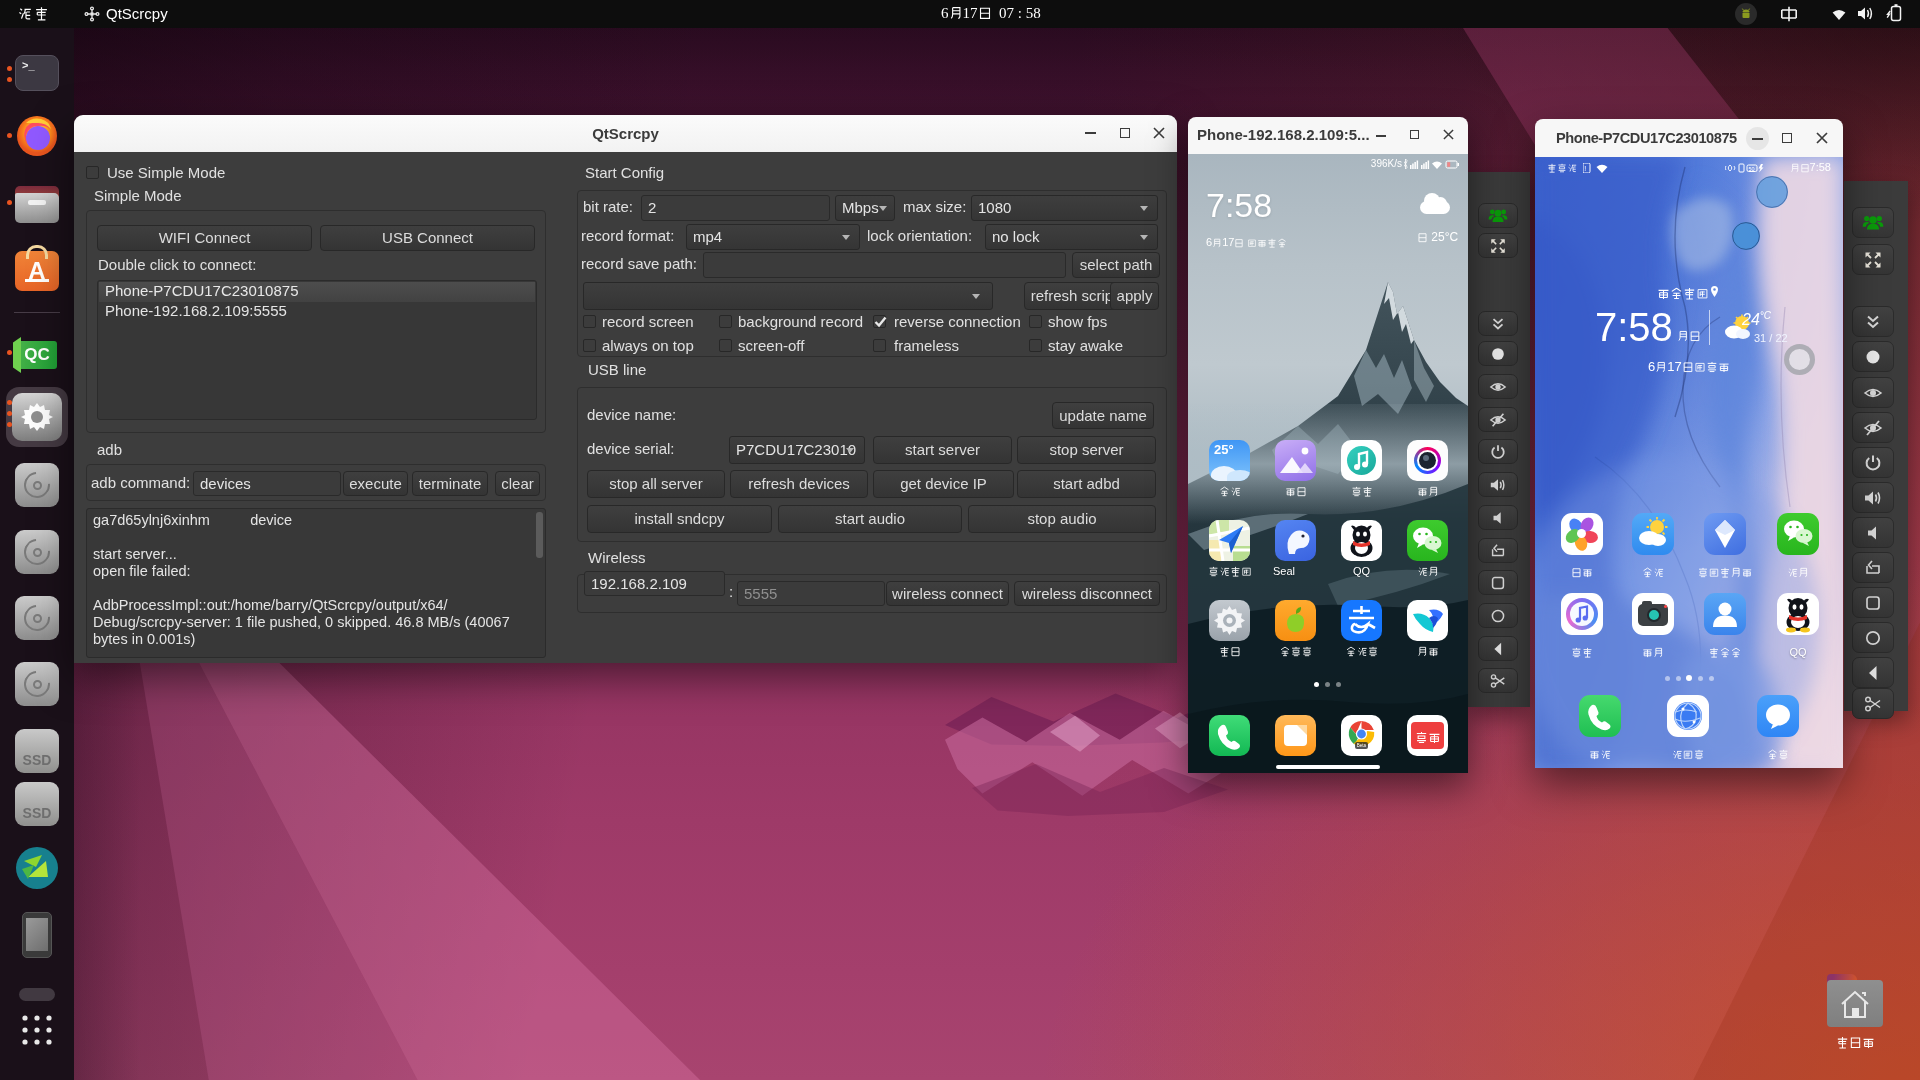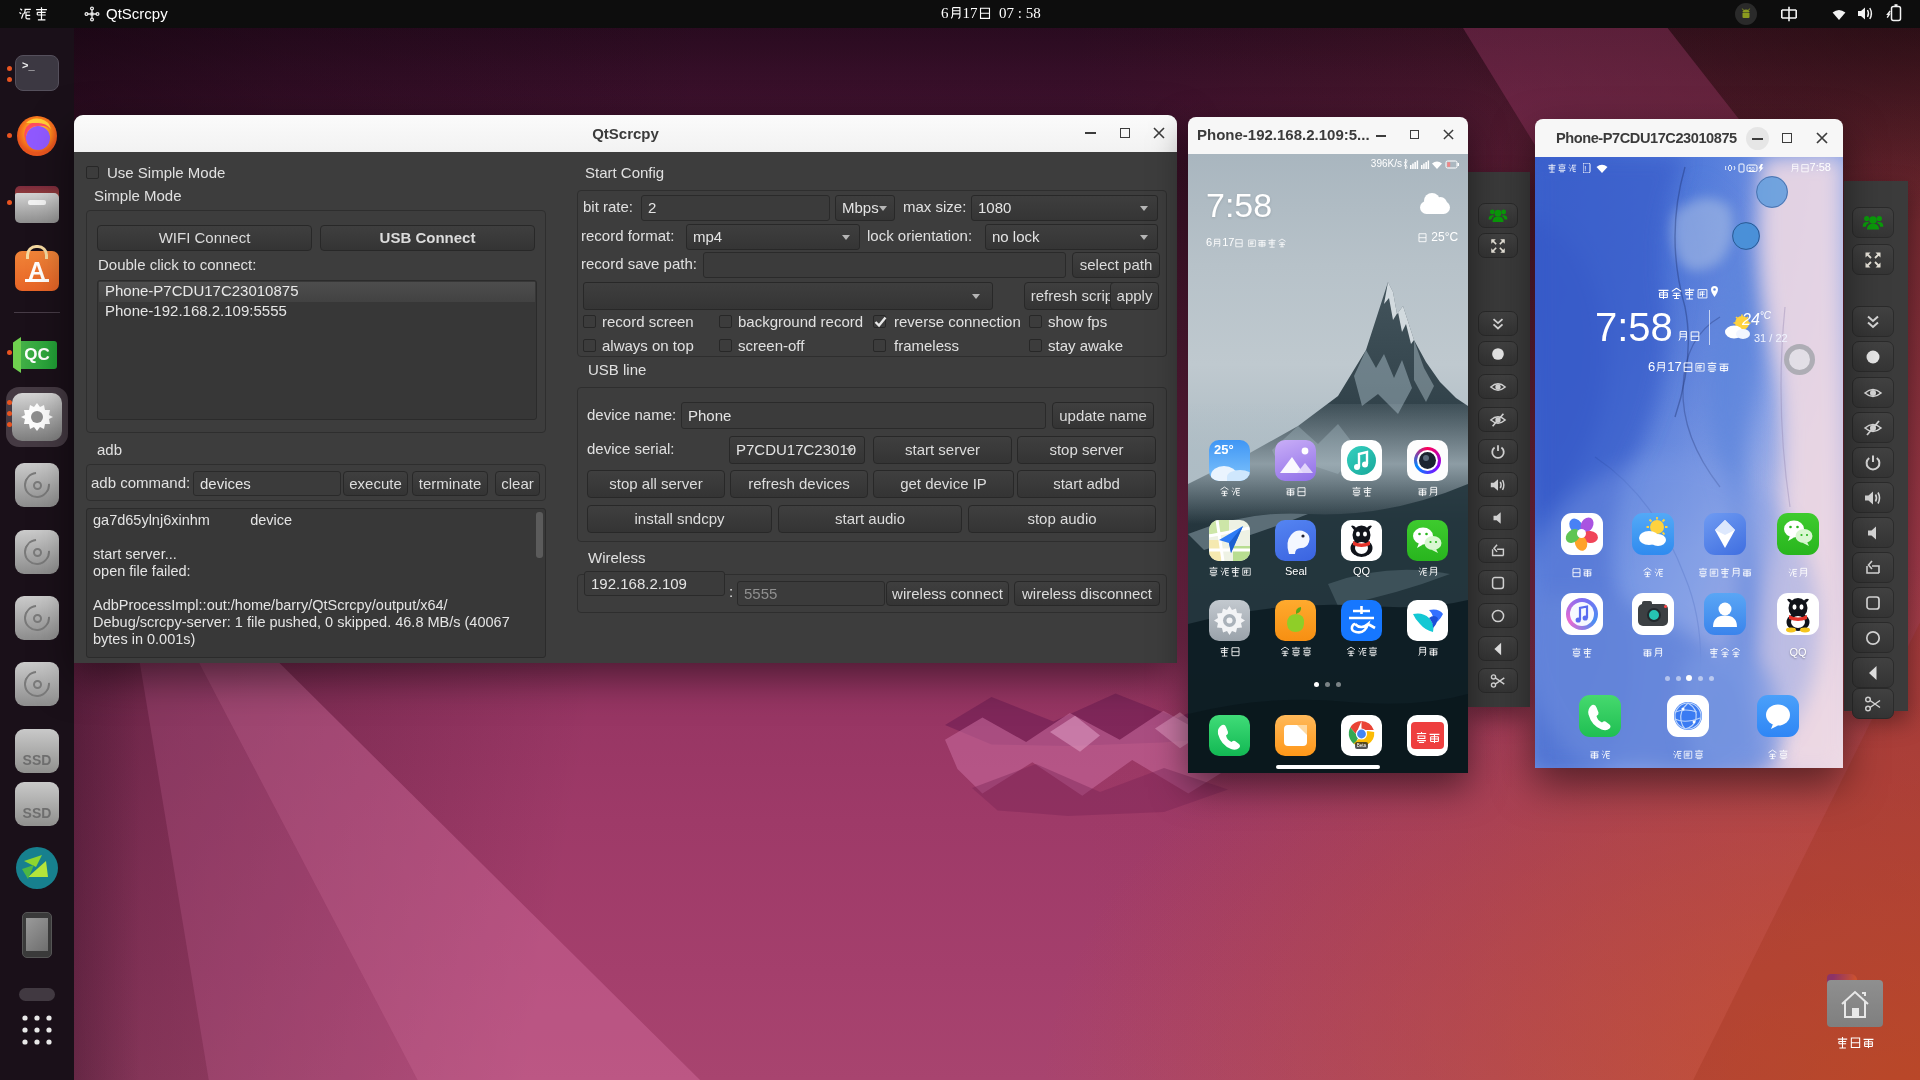--- a/index.html
+++ b/index.html
@@ -165,21 +165,21 @@
 .disk::before{content:"";position:absolute;left:18px;top:18px;width:5px;height:5px;border:2px solid #7a7a7a;border-radius:50%;}
 .ssd{left:15px;width:44px;height:44px;border-radius:9px;background:linear-gradient(#c9c9c9,#90908e);color:#6e6e6e;font-weight:700;font-size:14px;text-align:center;line-height:62px;letter-spacing:0;}
 </style>
 <div class="abs" id="mainwin" style="left:74px;top:115px;width:1103px;height:548px;border-radius:9px 9px 0 0;box-shadow:0 14px 40px rgba(0,0,0,.5);">
  <div class="abs" style="left:0;top:0;width:1103px;height:548px;background:#3d3d3d;border-radius:9px 9px 0 0;">
   <span class="qcheck" style="left:12px;top:51px;"></span>
   <span class="qlabel" style="left:33px;top:49px;">Use Simple Mode</span>
   <span class="qlabel" style="left:20px;top:72px;">Simple Mode</span>
   <div class="qgroup" style="left:12px;top:95px;width:460px;height:223px;"></div>
   <div class="qbtn" style="left:23px;top:110px;width:215px;height:26px;line-height:24px;">WIFI Connect</div>
-  <div class="qbtn" style="left:246px;top:110px;width:215px;height:26px;line-height:24px;font-weight:bold;">USB Connect</div>
+  <div class="qbtn" style="left:246px;top:110px;width:215px;height:26px;line-height:24px;">USB Connect</div>
   <span class="qlabel" style="left:24px;top:141px;">Double click to connect:</span>
   <div class="abs" style="left:23px;top:165px;width:440px;height:140px;background:#373737;border:1px solid #2b2b2b;border-radius:3px;">
    <div class="abs" style="left:1px;top:1px;width:436px;height:20px;background:linear-gradient(#4d4d4d,#424242);color:#e8e8e8;font-size:15px;padding-left:6px;">Phone-P7CDU17C23010875</div>
    <div class="abs" style="left:1px;top:21px;width:436px;height:20px;color:#e4e4e4;font-size:15px;padding-left:6px;">Phone-192.168.2.109:5555</div>
   </div>
   <span class="qlabel" style="left:23px;top:326px;">adb</span>
   <div class="qgroup" style="left:12px;top:349px;width:460px;height:37px;"></div>
   <span class="qlabel" style="left:17px;top:359px;">adb command:</span>
   <div class="qin" style="left:119px;top:356px;width:148px;height:25px;line-height:23px;">devices</div>
   <div class="qbtn" style="left:269px;top:356px;width:65px;height:25px;line-height:23px;">execute</div>
@@ -224,21 +224,20 @@
       <span class="qlabel" style="left:528px;top:222px;">always on top</span>
   <span class="qcheck" style="left:645px;top:224px;"></span>
       <span class="qlabel" style="left:664px;top:222px;">screen-off</span>
   <span class="qcheck" style="left:799px;top:224px;"></span>
       <span class="qlabel" style="left:820px;top:222px;">frameless</span>
   <span class="qcheck" style="left:955px;top:224px;"></span>
       <span class="qlabel" style="left:974px;top:222px;">stay awake</span>
   <span class="qlabel" style="left:514px;top:246px;">USB line</span>
   <div class="qgroup" style="left:503px;top:272px;width:590px;height:155px;"></div>
   <span class="qlabel" style="left:513px;top:291px;">device name:</span>
-  <div class="qin" style="left:607px;top:287px;width:365px;height:27px;line-height:25px;">Phone</div>
   <div class="qbtn" style="left:978px;top:287px;width:102px;height:27px;line-height:25px;">update name</div>
   <span class="qlabel" style="left:513px;top:325px;">device serial:</span>
   <div class="qcombo" style="left:655px;top:321px;width:136px;height:28px;line-height:26px;">P7CDU17C23010</div>
       <span class="carrow" style="left:772px;top:333px;"></span>
   <div class="qbtn" style="left:799px;top:321px;width:139px;height:28px;line-height:26px;">start server</div>
   <div class="qbtn" style="left:943px;top:321px;width:139px;height:28px;line-height:26px;">stop server</div>
   <div class="qbtn" style="left:513px;top:355px;width:138px;height:28px;line-height:26px;">stop all server</div>
   <div class="qbtn" style="left:656px;top:355px;width:138px;height:28px;line-height:26px;">refresh devices</div>
   <div class="qbtn" style="left:799px;top:355px;width:141px;height:28px;line-height:26px;">get device IP</div>
   <div class="qbtn" style="left:943px;top:355px;width:139px;height:28px;line-height:26px;">start adbd</div>
@@ -534,21 +533,21 @@
       </svg></span>
 <span class="applbl" style="left:41.5px;top:448px;"><svg class="hz" width="11" height="11" viewBox="0 0 100 100">
         <use href="#hzF"></use>
       </svg><svg class="hz" width="11" height="11" viewBox="0 0 100 100">
         <use href="#hzA"></use>
       </svg><svg class="hz" width="11" height="11" viewBox="0 0 100 100">
         <use href="#hzB"></use>
       </svg><svg class="hz" width="11" height="11" viewBox="0 0 100 100">
         <use href="#hzH"></use>
       </svg></span>
-<span class="applbl" style="left:108px;top:448px;">Seal</span>
+<span class="applbl" style="left:96px;top:448px;">Seal</span>
 <span class="applbl" style="left:173.5px;top:448px;">QQ</span>
 <span class="applbl" style="left:239.5px;top:448px;"><svg class="hz" width="11" height="11" viewBox="0 0 100 100">
         <use href="#hzA"></use>
       </svg><svg class="hz" width="11" height="11" viewBox="0 0 100 100">
         <use href="#hzD"></use>
       </svg></span>
 <span class="applbl" style="left:41.5px;top:528px;"><svg class="hz" width="11" height="11" viewBox="0 0 100 100">
         <use href="#hzB"></use>
       </svg><svg class="hz" width="11" height="11" viewBox="0 0 100 100">
         <use href="#hzC"></use>

